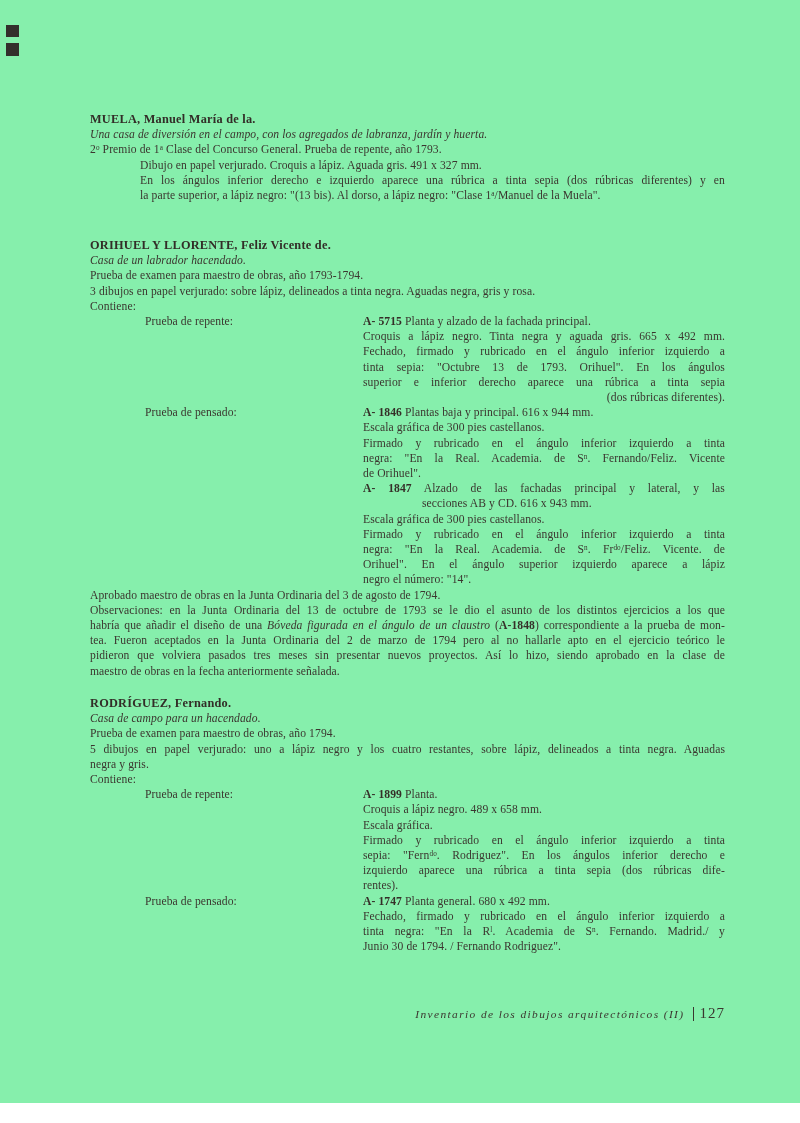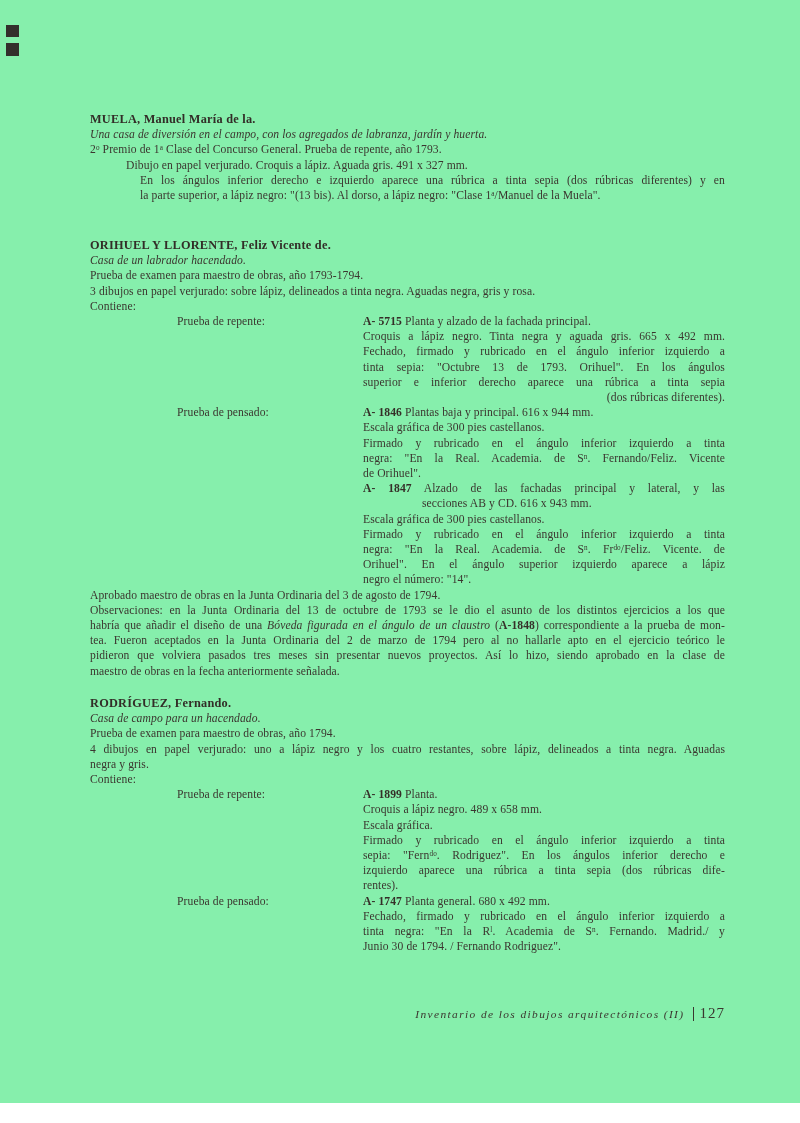--- a/index.html
+++ b/index.html
@@ -10,21 +10,21 @@
   }
   .scan-mark{position:absolute;background:#332f2c;}
   .mark1{left:6px;top:25px;width:13px;height:12px;}
   .mark2{left:6px;top:43px;width:13px;height:13px;}
   .sec{position:absolute;font-size:11.6px;line-height:15.2px;letter-spacing:0.1px;}
   .ln{position:relative;min-height:15.2px;}
   .ln.j{text-align:justify;text-align-last:justify;}
   .ln.h{font-weight:700;font-size:12.3px;letter-spacing:0.25px;color:#322d27;}
   .ln i{font-style:italic;}
   .ln b{font-weight:700;color:#352f28;}
-  .lbl{position:absolute;top:0;white-space:nowrap;text-align:left;margin-left:32px;}
+  .lbl{position:absolute;top:0;white-space:nowrap;text-align:left;}
   sup{font-size:0.62em;line-height:0;position:relative;top:-0.45em;vertical-align:baseline;}
   .footer{
     position:absolute;top:1005px;right:75px;font-size:11.4px;color:#3b362f;
     white-space:nowrap;
   }
   .footer .ftitle{font-style:italic;letter-spacing:1.4px;}
   .footer .bar{
     display:inline-block;width:0;height:14px;border-left:1.6px solid #3b362f;
     margin:0 6px 0 8px;vertical-align:-3px;
   }
@@ -35,21 +35,21 @@
 
 <div class="page">
   <div class="scan-mark mark1"></div>
   <div class="scan-mark mark2"></div>
 
   <div id="content">
       <div class="sec" style="left: 90px; top: 112px; width: 635px;">
         <div class="ln h">MUELA, Manuel María de la.</div>
         <div class="ln"><i>Una casa de diversión en el campo, con los agregados de labranza, jardín y huerta.</i></div>
         <div class="ln">2<sup>o</sup> Premio de 1<sup>a</sup> Clase del Concurso General. Prueba de repente, año 1793.</div>
-        <div class="ln" style="margin-left: 36px;">Dibujo en papel verjurado. Croquis a lápiz. Aguada gris. 491 x 327 mm.</div>
+        <div class="ln" style="margin-left: 50px;">Dibujo en papel verjurado. Croquis a lápiz. Aguada gris. 491 x 327 mm.</div>
         <div class="ln j" style="margin-left: 50px;">En los ángulos inferior derecho e izquierdo aparece una rúbrica a tinta sepia (dos rúbricas diferentes) y en</div>
         <div class="ln" style="margin-left: 50px;">la parte superior, a lápiz negro: "(13 bis). Al dorso, a lápiz negro: "Clase 1<sup>a</sup>/Manuel de la Muela".</div>
       </div>
       <div class="sec" style="left: 90px; top: 238px; width: 635px;">
         <div class="ln h">ORIHUEL Y LLORENTE, Feliz Vicente de.</div>
         <div class="ln"><i>Casa de un labrador hacendado.</i></div>
         <div class="ln">Prueba de examen para maestro de obras, año 1793-1794.</div>
         <div class="ln">3 dibujos en papel verjurado: sobre lápiz, delineados a tinta negra. Aguadas negra, gris y rosa.</div>
         <div class="ln">Contiene:</div>
         <div class="ln" style="margin-left: 273px;"><b>A- 5715</b> Planta y alzado de la fachada principal.<span class="lbl" style="left: -218px;">Prueba de repente:</span></div>
@@ -74,21 +74,21 @@
         <div class="ln j">Observaciones: en la Junta Ordinaria del 13 de octubre de 1793 se le dio el asunto de los distintos ejercicios a los que</div>
         <div class="ln j">habría que añadir el diseño de una <i>Bóveda figurada en el ángulo de un claustro</i> (<b>A-1848</b>) correspondiente a la prueba de mon-</div>
         <div class="ln j">tea. Fueron aceptados en la Junta Ordinaria del 2 de marzo de 1794 pero al no hallarle apto en el ejercicio teórico le</div>
         <div class="ln j">pidieron que volviera pasados tres meses sin presentar nuevos proyectos. Así lo hizo, siendo aprobado en la clase de</div>
         <div class="ln">maestro de obras en la fecha anteriormente señalada.</div>
       </div>
       <div class="sec" style="left: 90px; top: 696px; width: 635px;">
         <div class="ln h">RODRÍGUEZ, Fernando.</div>
         <div class="ln"><i>Casa de campo para un hacendado.</i></div>
         <div class="ln">Prueba de examen para maestro de obras, año 1794.</div>
-        <div class="ln j">4 dibujos en papel verjurado: uno a lápiz negro y los cuatro restantes, sobre lápiz, delineados a tinta negra. Aguadas</div>
+        <div class="ln j">5 dibujos en papel verjurado: uno a lápiz negro y los cuatro restantes, sobre lápiz, delineados a tinta negra. Aguadas</div>
         <div class="ln">negra y gris.</div>
         <div class="ln">Contiene:</div>
         <div class="ln" style="margin-left: 273px;"><b>A- 1899</b> Planta.<span class="lbl" style="left: -218px;">Prueba de repente:</span></div>
         <div class="ln" style="margin-left: 273px;">Croquis a lápiz negro. 489 x 658 mm.</div>
         <div class="ln" style="margin-left: 273px;">Escala gráfica.</div>
         <div class="ln j" style="margin-left: 273px;">Firmado y rubricado en el ángulo inferior izquierdo a tinta</div>
         <div class="ln j" style="margin-left: 273px;">sepia: "Fern<sup>do</sup>. Rodriguez". En los ángulos inferior derecho e</div>
         <div class="ln j" style="margin-left: 273px;">izquierdo aparece una rúbrica a tinta sepia (dos rúbricas dife-</div>
         <div class="ln" style="margin-left: 273px;">rentes).</div>
         <div class="ln" style="margin-left: 273px;"><b>A- 1747</b> Planta general. 680 x 492 mm.<span class="lbl" style="left: -218px;">Prueba de pensado:</span></div>

